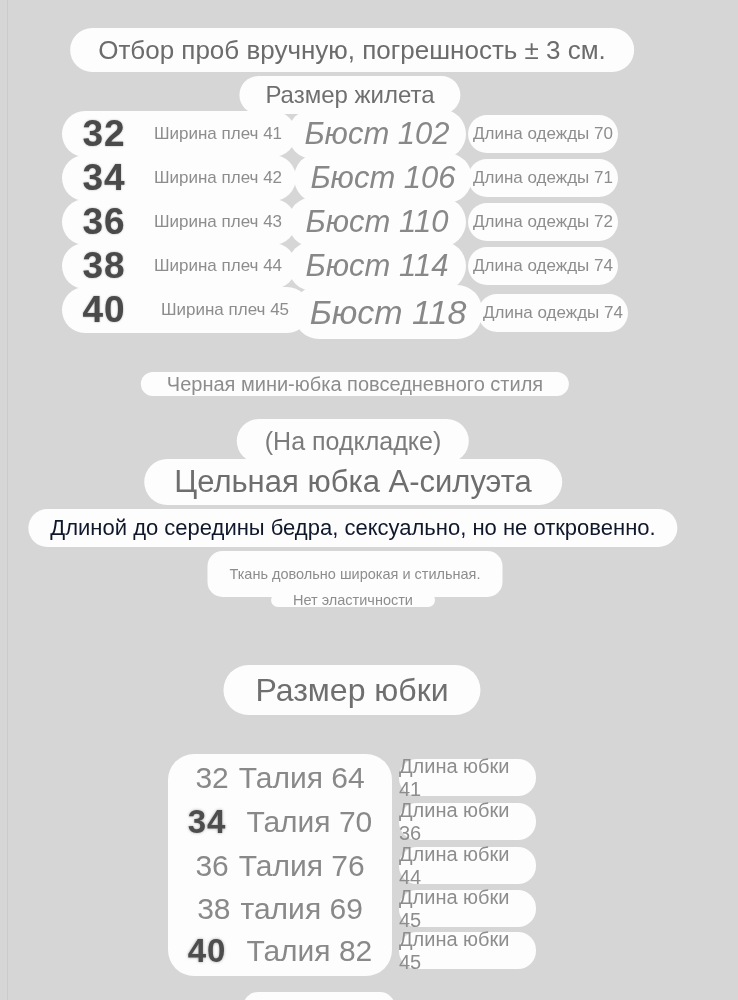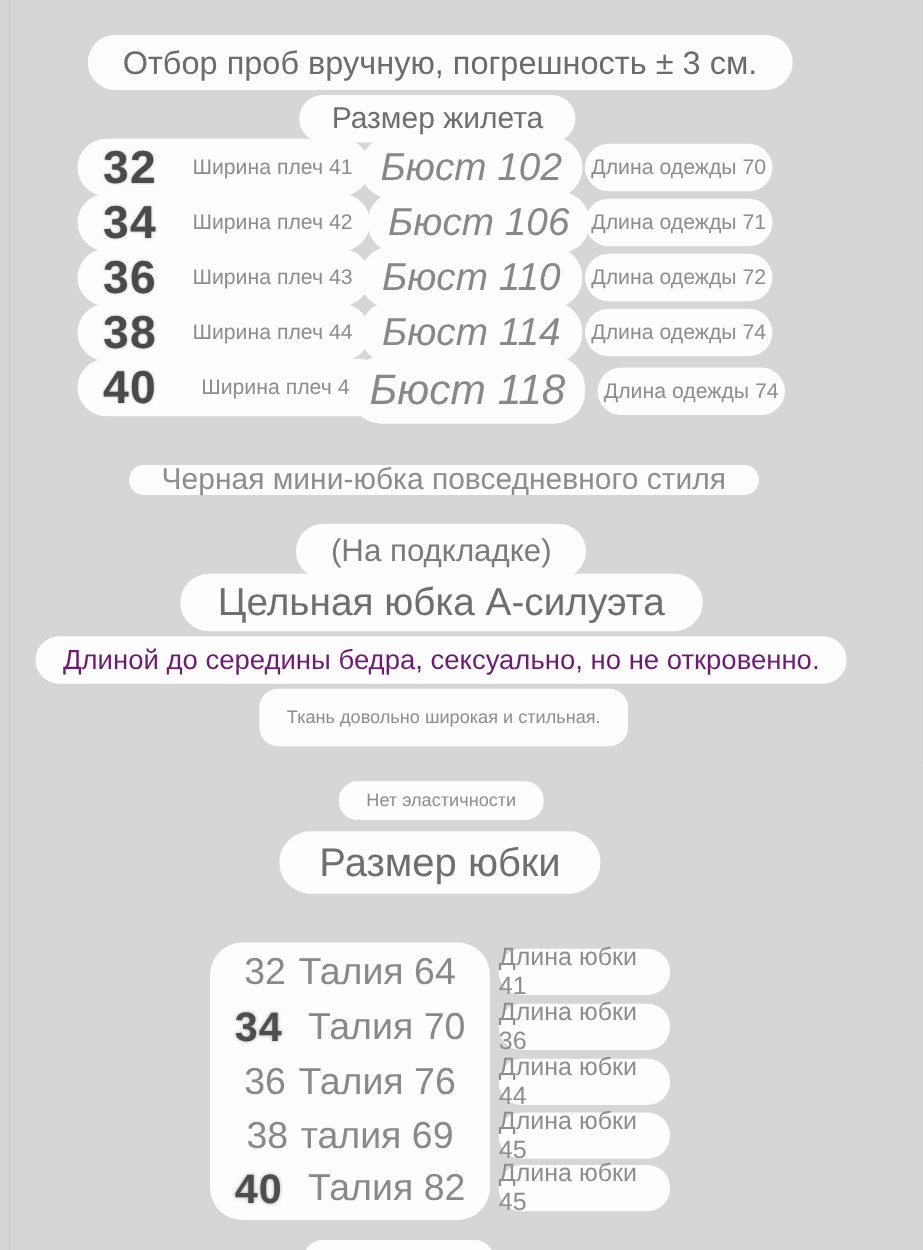--- a/index.html
+++ b/index.html
@@ -45,35 +45,35 @@
     letter-spacing:1px;
   }
   .shoulder-text{flex:1;text-align:center;font-size:17px;color:#8d8d8d;padding-right:6px;}
   .bust-pill{
     position:absolute;left:288px;top:-2px;width:178px;height:50px;
     background:#fdfdfe;border-radius:25px;
     display:flex;align-items:center;justify-content:center;
     font-size:31px;color:#888888;font-style:italic;
   }
   .vest-row:nth-of-type(2) .bust-pill{left:294px;}
-  .vest-row:nth-of-type(5) .bust-pill{left:280px;width:188px;height:54px;font-size:34px;}
+  .vest-row:nth-of-type(5) .bust-pill{left:294px;width:188px;height:54px;font-size:34px;}
   .length-pill{
     position:absolute;left:468px;top:4px;width:150px;height:38px;
     background:#fdfdfe;border-radius:19px;
     display:flex;align-items:center;justify-content:center;
     font-size:17px;color:#8d8d8d;
   }
   .vest-row:nth-of-type(5) .length-pill{left:478px;top:7px;}
   
-  .d1{top:372px;height:24px;border-radius:20px;padding:0 26px;font-size:24px;transform:translateX(calc(-50% - 14px));}
+  .d1{top:372px;height:24px;border-radius:20px;padding:0 26px;font-size:20px;transform:translateX(calc(-50% - 14px));}
   .d2{top:419px;height:44px;border-radius:22px;padding:0 28px;font-size:25px;color:#7b7b7b;transform:translateX(calc(-50% - 16px));}
   .d3{top:459px;height:46px;border-radius:23px;padding:0 30px;font-size:31px;color:#6e6e6e;transform:translateX(calc(-50% - 16px));}
-  .d4{top:509px;height:38px;border-radius:19px;padding:0 22px;font-size:22px;color:#701a75;transform:translateX(calc(-50% - 16px));}
+  .d4{top:509px;height:38px;border-radius:19px;padding:0 22px;font-size:22px;color:#0f172a;transform:translateX(calc(-50% - 16px));}
   .d5{top:551px;height:46px;border-radius:15px;padding:0 22px;font-size:14.5px;transform:translateX(calc(-50% - 14px));}
-  .d6{top:593px;height:31px;border-radius:15px;padding:0 22px;font-size:14.5px;transform:translateX(calc(-50% - 16px));margin-top:32px;}
+  .d6{top:593px;height:14px;border-radius:15px;padding:0 22px;font-size:14.5px;transform:translateX(calc(-50% - 16px));}
   
   .skirt-section{position:absolute;left:0;top:752px;width:738px;height:230px;}
   .skirt-blob{position:absolute;left:168px;top:2px;width:224px;height:222px;background:#fdfdfe;border-radius:26px;}
   .skirt-row{
     position:absolute;left:168px;width:224px;height:44px;
     display:flex;align-items:center;justify-content:center;
     font-size:30px;color:#898989;white-space:nowrap;
   }
   .skirt-row:nth-of-type(2){top:4px;}
   .skirt-row:nth-of-type(3){top:48px;}

